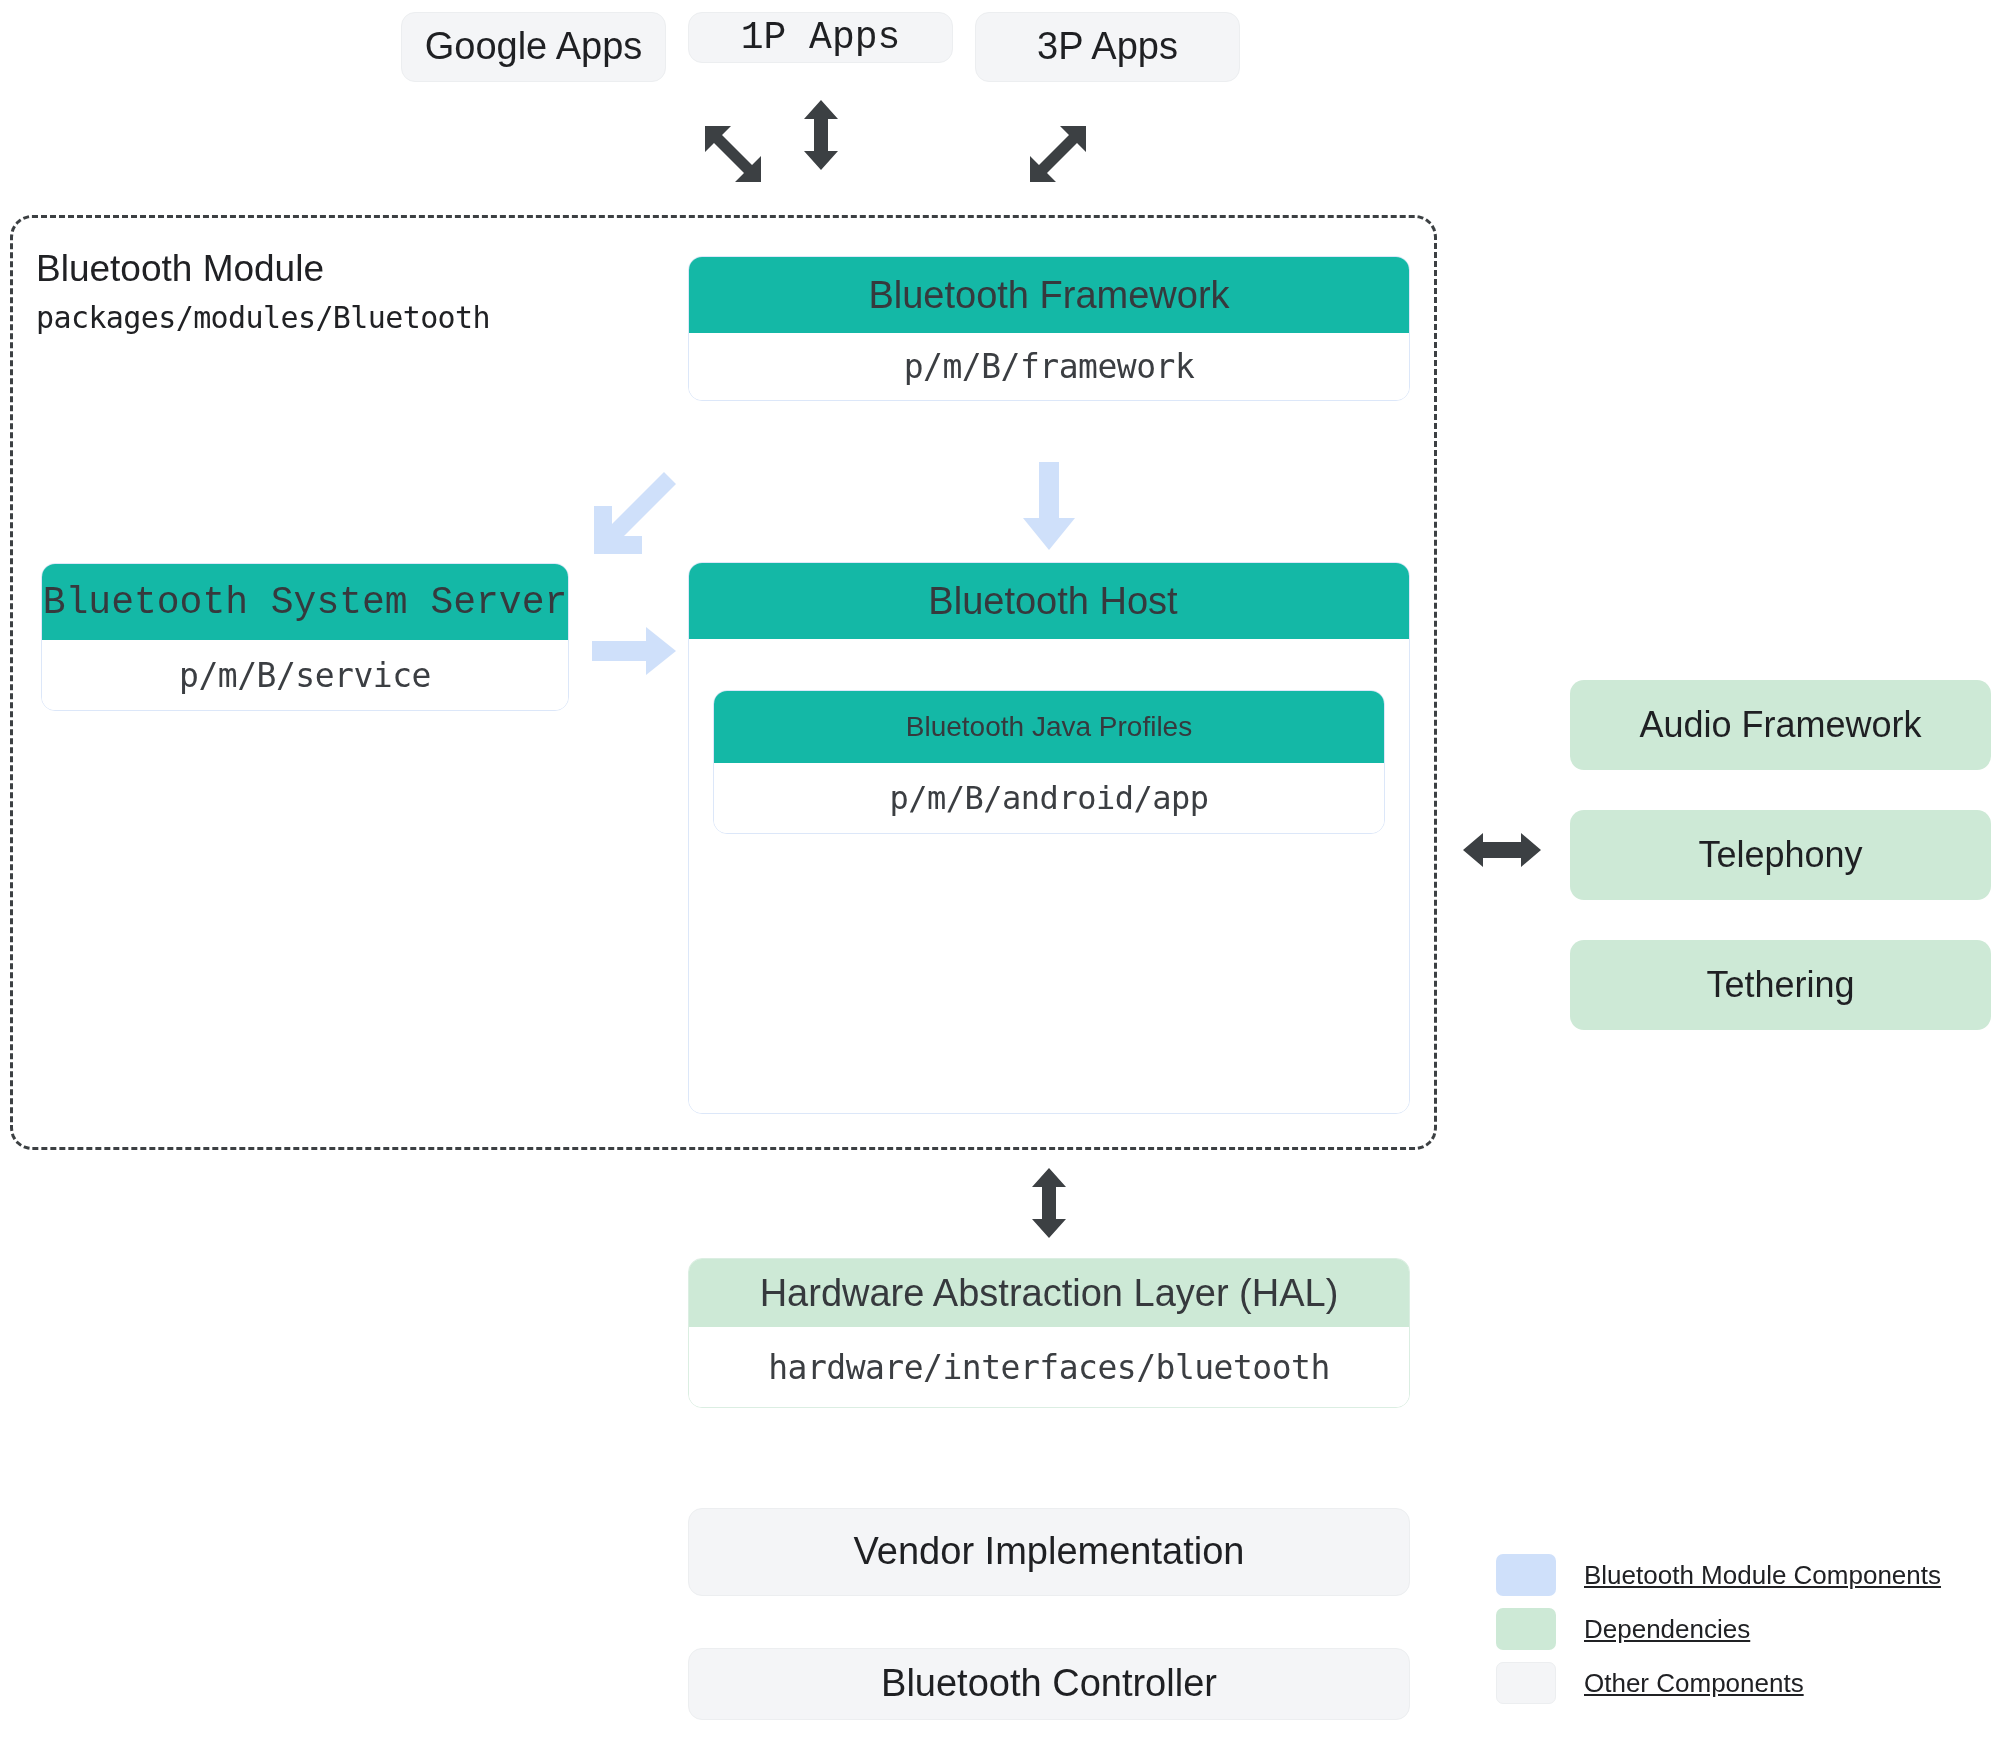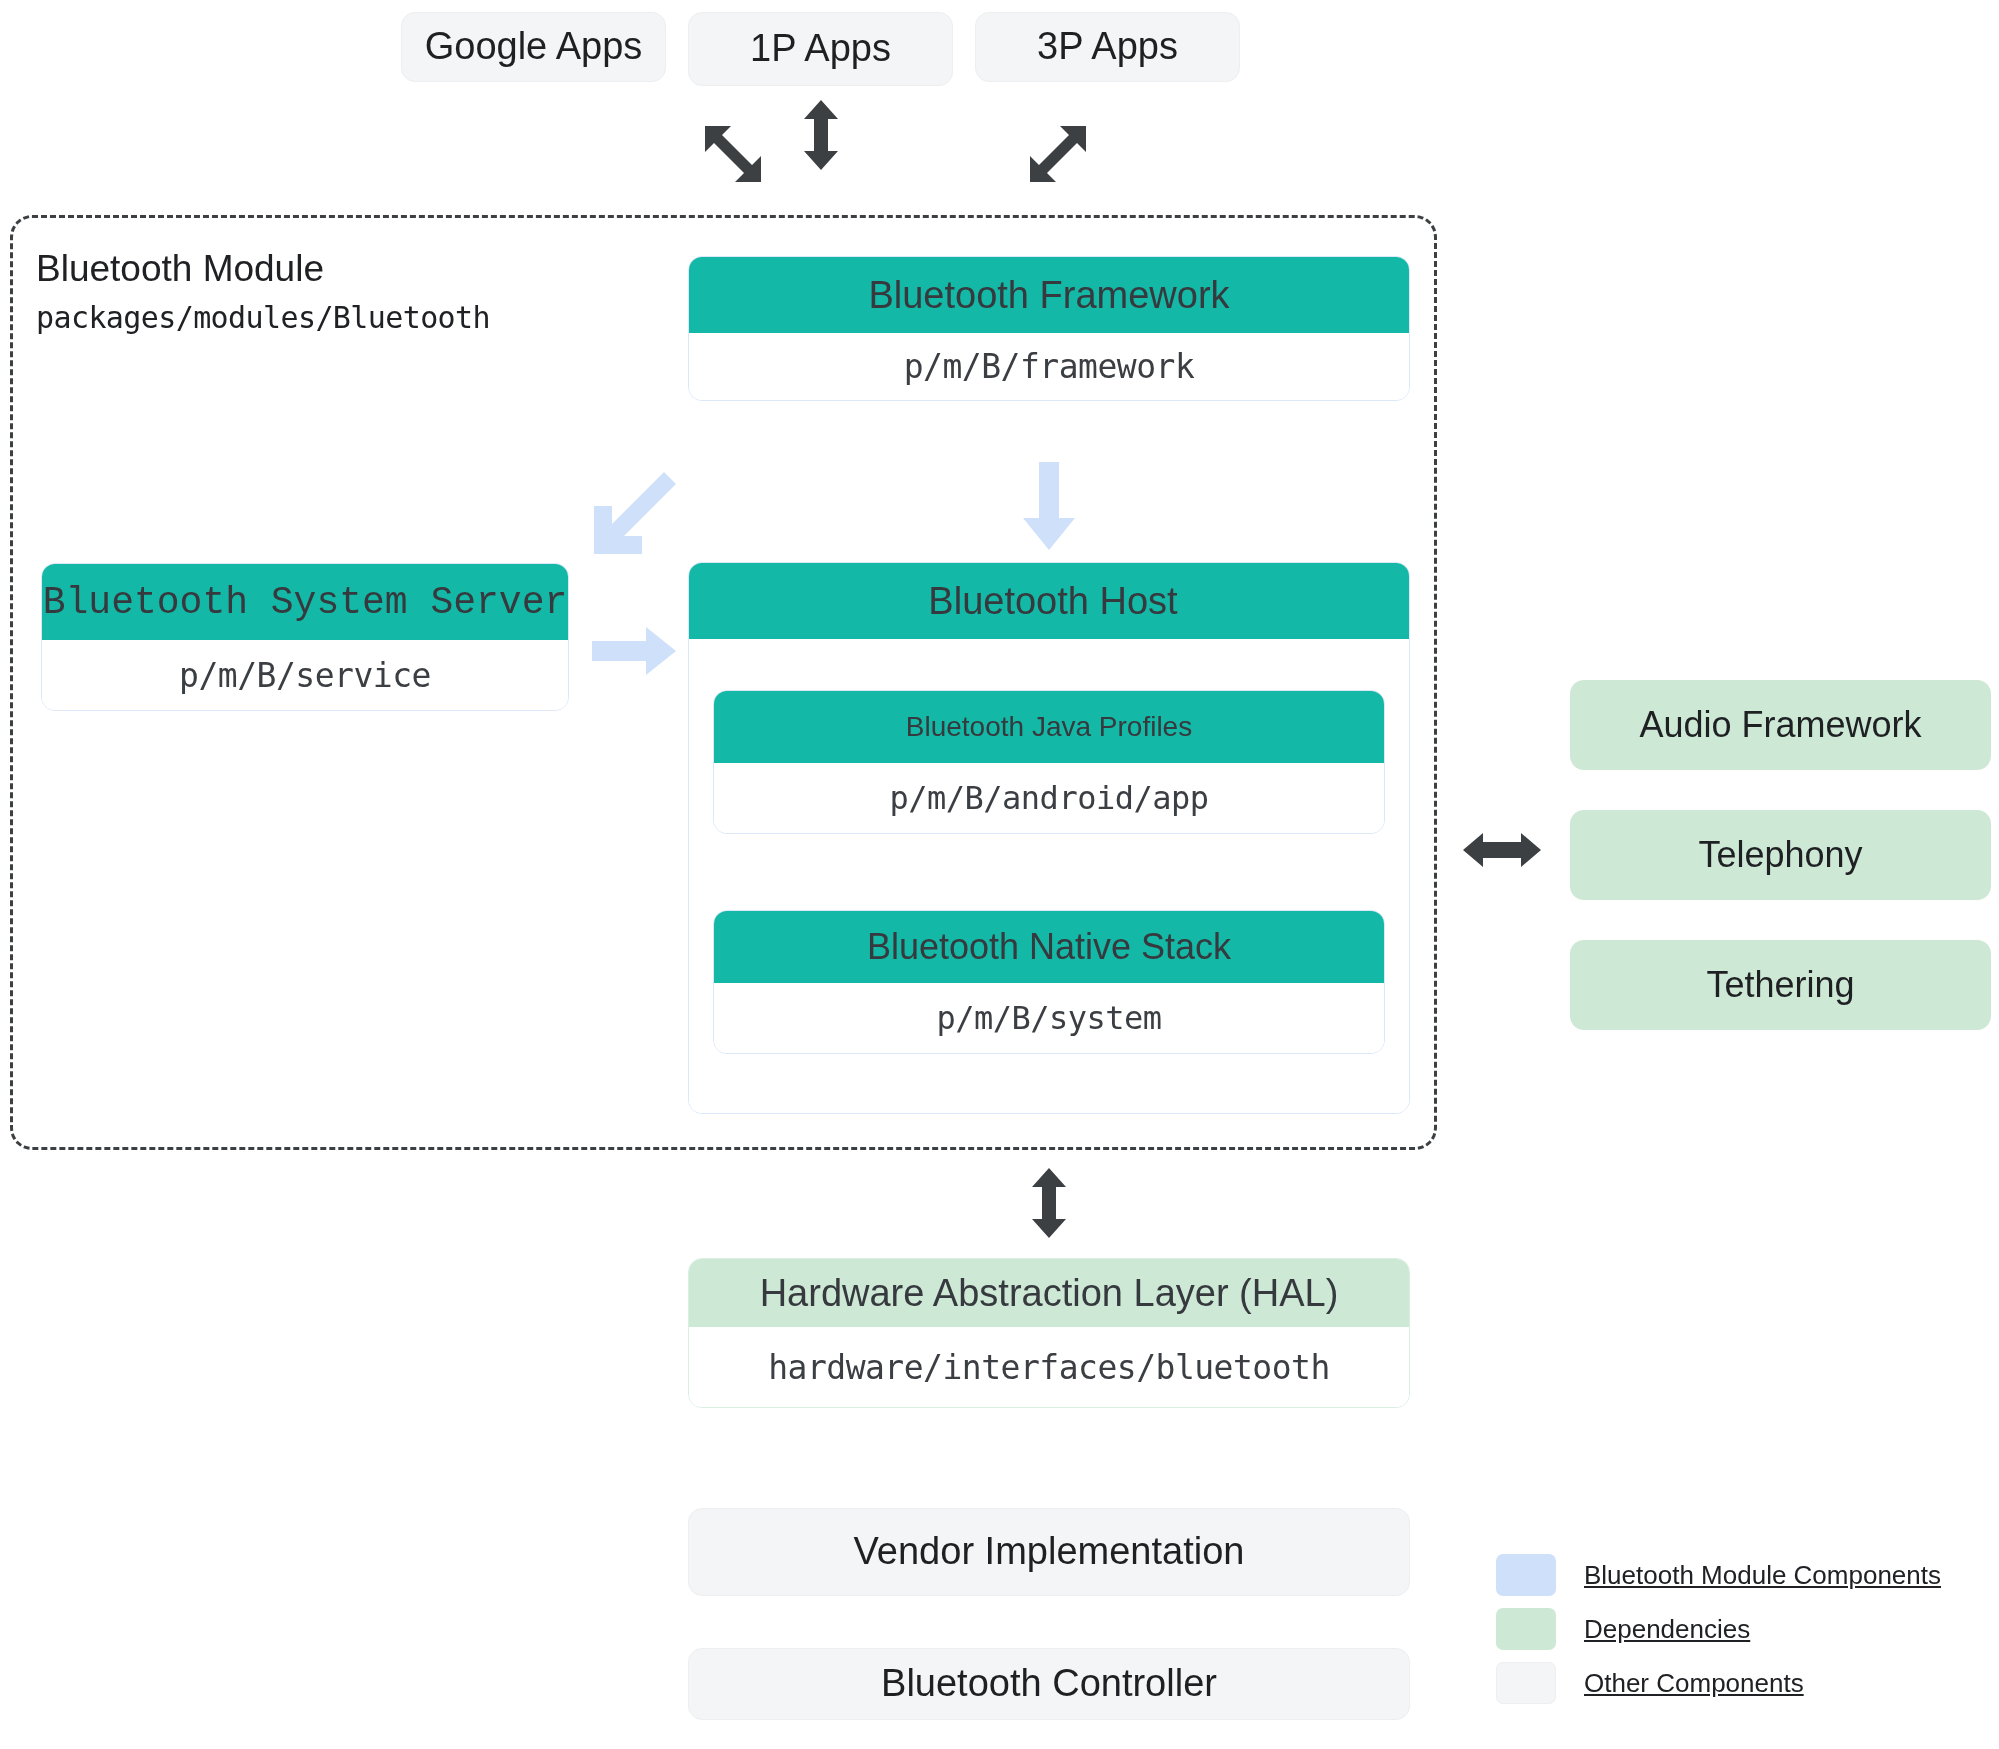--- a/index.html
+++ b/index.html
@@ -133,21 +133,21 @@
   }
 </style>
 </head>
 <body>
 
 <div id="canvas" data-name="bluetooth-architecture-diagram">
 
   <div class="box box-grey" data-name="google-apps-box" style="left:401px; top:12px; width:265px; height:70px;">
     <span data-name="google-apps-label">Google Apps</span>
   </div>
-  <div class="box box-grey" data-name="first-party-apps-box" style="left:688px; top:12px; width:265px; height:74px;">
+  <div class="box box-grey" data-name="first-party-apps-box" style="left:688px; top:12px; width:265px; height:51px;font-family:Liberation Mono, monospace;">
     <span data-name="first-party-apps-label">1P Apps</span>
   </div>
   <div class="box box-grey" data-name="third-party-apps-box" style="left:975px; top:12px; width:265px; height:70px;">
     <span data-name="third-party-apps-label">3P Apps</span>
   </div>
 
   <div class="arrow" data-name="google-apps-arrow" style="left:697px; top:118px; width:72px; height:72px;">
     <svg viewBox="0 0 72 72" xmlns="http://www.w3.org/2000/svg">
       <g fill="#3c4043">
         <path d="M8 8 L34 8 L25 17 L55 47 L64 38 L64 64 L38 64 L47 55 L17 25 L8 34 Z"></path>
@@ -226,28 +226,20 @@
 
   <div class="card card-blue" data-name="bluetooth-java-profiles-card" style="left:713px; top:690px; width:672px; height:144px;">
     <div class="card-head head-blue" data-name="bluetooth-java-profiles-header" style="height:72px; font-size:28px;">
       <span data-name="bluetooth-java-profiles-title">Bluetooth Java Profiles</span>
     </div>
     <div class="card-body" data-name="bluetooth-java-profiles-path" style="font-size:32px;">
       <span>p/m/B/android/app</span>
     </div>
   </div>
 
-  <div class="card card-blue" data-name="bluetooth-native-stack-card" style="left:713px; top:910px; width:672px; height:144px;">
-    <div class="card-head head-blue" data-name="bluetooth-native-stack-header" style="height:72px; font-size:36px;">
-      <span data-name="bluetooth-native-stack-title">Bluetooth Native Stack</span>
-    </div>
-    <div class="card-body" data-name="bluetooth-native-stack-path" style="font-size:32px;">
-      <span>p/m/B/system</span>
-    </div>
-  </div>
 
   <div class="arrow" data-name="host-to-dependencies-arrow" style="left:1463px; top:830px; width:78px; height:40px;">
     <svg viewBox="0 0 78 40" xmlns="http://www.w3.org/2000/svg">
       <path fill="#3c4043" d="M0 20 L20 3 L20 12 L58 12 L58 3 L78 20 L58 37 L58 28 L20 28 L20 37 Z"></path>
     </svg>
   </div>
 
   <div class="box box-green" data-name="audio-framework-box" style="left:1570px; top:680px; width:421px; height:90px;">
     <span data-name="audio-framework-label">Audio Framework</span>
   </div>

